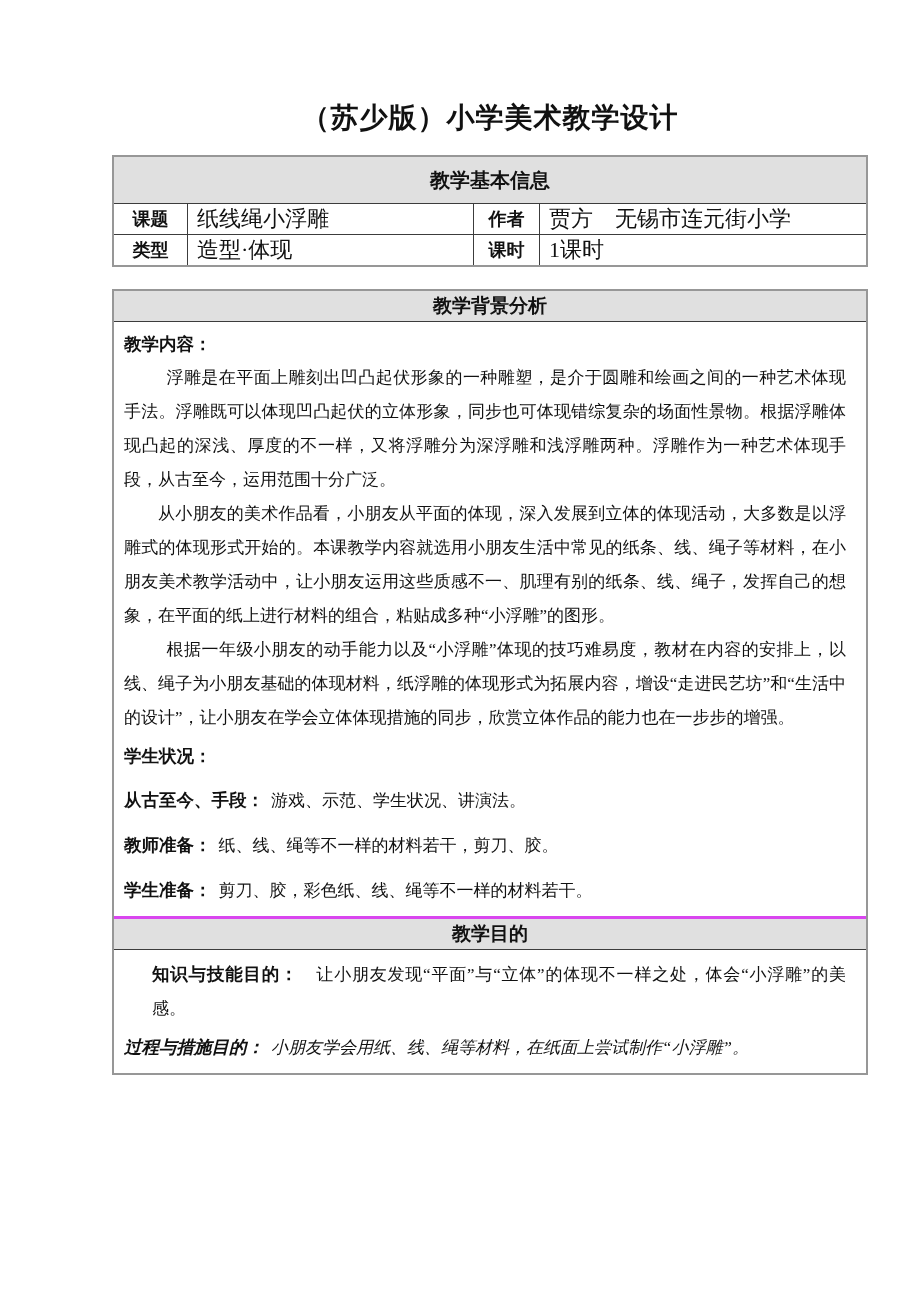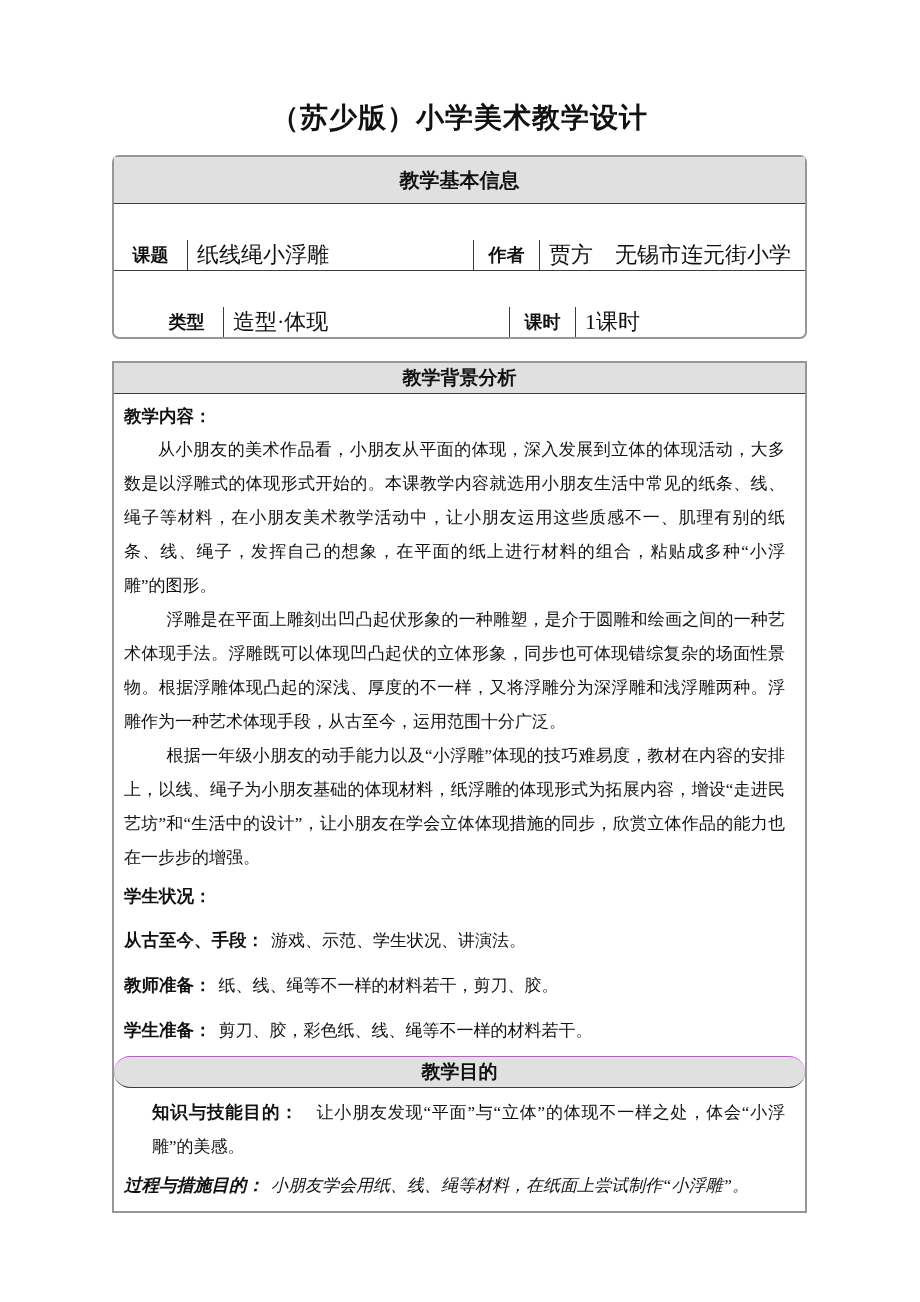--- a/index.html
+++ b/index.html
@@ -4,56 +4,55 @@
 <style>
   html,body { margin:0; padding:0; background:#ffffff; }
   .page {
     position:relative;
     width:920px; height:1302px;
     background:#ffffff;
     color:#111111;
     font-family:"Liberation Serif","DejaVu Serif",serif;
     overflow:hidden;
   }
-  .content { width:695px; margin-left:112px; }
+  .content { width:756px; margin-left:112px; }
 
   .doc-title {
     margin:0;
     padding-top:96px;
     font-size:28px;
     line-height:44px;
     text-align:center;
     font-weight:bold;
     font-family:"Liberation Sans","DejaVu Sans",sans-serif;
     letter-spacing:1px;
   }
 
   .tbl { border:2px solid #979797; background:#ffffff; }
-  .tbl1 { margin-top:15px;border-radius:7px; }
+  .tbl1 { margin-top:15px; }
   .tbl2 { margin-top:22px; }
 
   .band {
     background:#e0e0e0;
     text-align:center;
     font-weight:bold;
     font-family:"Liberation Sans","DejaVu Sans",sans-serif;
     border-bottom:1px solid #3c3c3c;
   }
   .band.tall { height:46px; line-height:46px; font-size:20px; }
   .band.slim { height:30px; line-height:30px; font-size:19px; }
-  .band.mid  { border-top:1px solid #d946ef;border-radius:16px; }
+  .band.mid  { border-top:3px solid #d946ef; }
 
   .grid-row {
     display:grid;
     grid-template-columns:74px 286px 66px 269px;
     height:30px; line-height:30px;
     border-bottom:1px solid #3c3c3c;
-    margin-top:36px;
   }
-  .grid-row:last-child { border-bottom:none;padding-left:36px; }
+  .grid-row:last-child { border-bottom:none; }
   .grid-row .cell {
     border-right:1px solid #3c3c3c;
     overflow:hidden; white-space:nowrap;
   }
   .grid-row .cell:last-child { border-right:none; }
   .cell.lab {
     font-weight:bold; text-align:center;
     font-family:"Liberation Sans","DejaVu Sans",sans-serif;
     font-size:18px;
   }
@@ -109,22 +108,22 @@
         <div class="cell lab">课时</div>
         <div class="cell val">1课时</div>
       </div>
     </div>
 
     <div class="tbl tbl2">
       <div class="band slim">教学背景分析</div>
 
       <div class="cell-body">
         <p class="label-line" style="margin-top:0 !important;">教学内容：</p>
+        <p class="para indent-a">浮雕是在平面上雕刻出凹凸起伏形象的一种雕塑，是介于圆雕和绘画之间的一种艺术体现手法。浮雕既可以体现凹凸起伏的立体形象，同步也可体现错综复杂的场面性景物。根据浮雕体现凸起的深浅、厚度的不一样，又将浮雕分为深浮雕和浅浮雕两种。浮雕作为一种艺术体现手段，从古至今，运用范围十分广泛。</p>
         <p class="para indent-b">从小朋友的美术作品看，小朋友从平面的体现，深入发展到立体的体现活动，大多数是以浮雕式的体现形式开始的。本课教学内容就选用小朋友生活中常见的纸条、线、绳子等材料，在小朋友美术教学活动中，让小朋友运用这些质感不一、肌理有别的纸条、线、绳子，发挥自己的想象，在平面的纸上进行材料的组合，粘贴成多种“小浮雕”的图形。</p>
-        <p class="para indent-a">浮雕是在平面上雕刻出凹凸起伏形象的一种雕塑，是介于圆雕和绘画之间的一种艺术体现手法。浮雕既可以体现凹凸起伏的立体形象，同步也可体现错综复杂的场面性景物。根据浮雕体现凸起的深浅、厚度的不一样，又将浮雕分为深浮雕和浅浮雕两种。浮雕作为一种艺术体现手段，从古至今，运用范围十分广泛。</p>
         <p class="para indent-a">根据一年级小朋友的动手能力以及“小浮雕”体现的技巧难易度，教材在内容的安排上，以线、绳子为小朋友基础的体现材料，纸浮雕的体现形式为拓展内容，增设“走进民艺坊”和“生活中的设计”，让小朋友在学会立体体现措施的同步，欣赏立体作品的能力也在一步步的增强。</p>
 
         <p class="label-line">学生状况：</p>
 
         <p class="mixed">
           <span class="blabel">从古至今、手段：</span><span>游戏、示范、学生状况、讲演法。</span>
         </p>
         <p class="mixed">
           <span class="blabel">教师准备：</span><span>纸、线、绳等不一样的材料若干，剪刀、胶。</span>
         </p>

